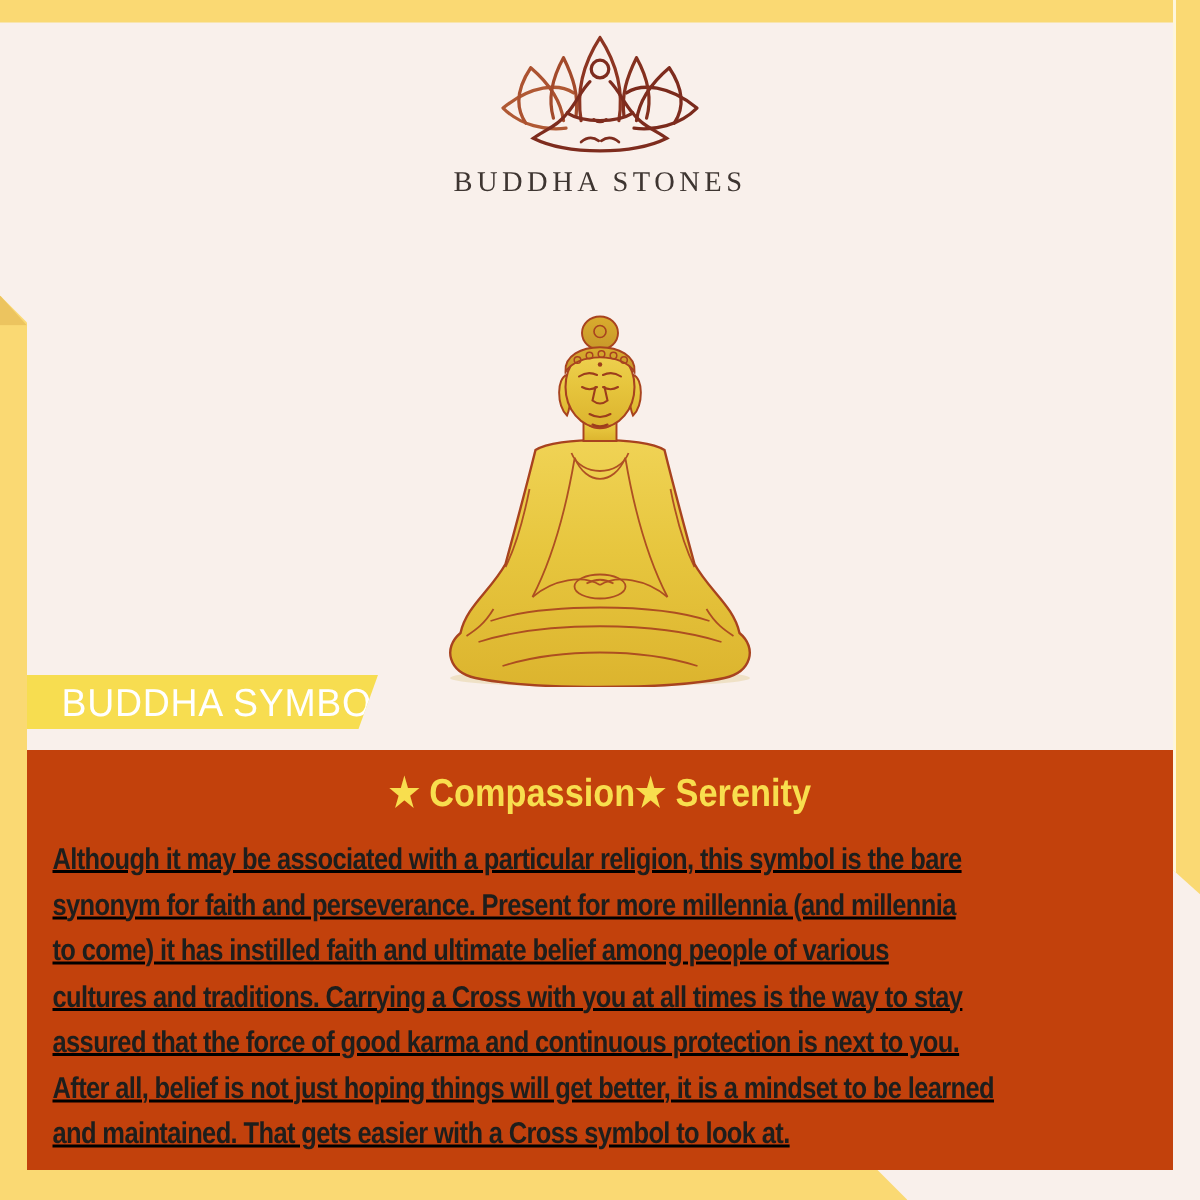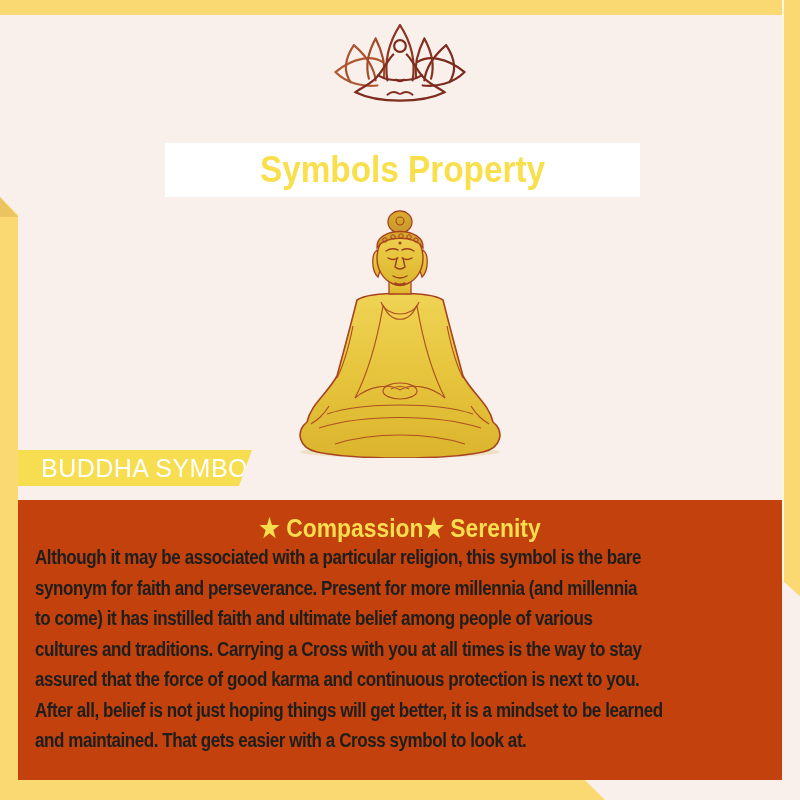--- a/index.html
+++ b/index.html
@@ -38,21 +38,21 @@
     clip-path:polygon(0 0,100% 0,calc(100% - 13px) 100%,0 100%);}
   #ribbon .rlabel{display:block;padding-left:24px;line-height:36px;
     font-size:26px;color:#FFFFFF;letter-spacing:.5px;white-space:nowrap;
     transform:scaleX(.96);transform-origin:0 50%;}
   
   #panel{position:absolute;left:18px;top:500px;width:764px;height:280px;
     background:#c2410c;}
   #tagline{position:absolute;left:0;top:13px;width:100%;text-align:center;
     font-weight:700;font-size:26px;color:#F8DE4E;white-space:nowrap;
     transform:scaleX(.88);transform-origin:50% 50%;}
-  #para{position:absolute;left:17px;top:42px;width:745px;}
+  #para{position:absolute;left:17px;top:58px;width:745px;text-decoration:underline;}
   .pline{white-space:nowrap;font-weight:700;font-size:20px;
     letter-spacing:-.5px;color:#1E1E1C;height:30.5px;line-height:30.5px;
     transform:scaleX(.85);transform-origin:0 50%;}
 </style>
 </head>
 <body>
 
 <div id="canvas">
 
   <div class="frame" id="frame-top"></div>
@@ -79,24 +79,22 @@
         <path d="M77,41 C70,48 66,58 59,66"></path>
         <path d="M93,41 C100,48 104,58 111,66"></path>
         <path d="M59,66 C52,76 40,80 32,86 C48,94 66,96 85,96 C104,96 122,94 138,86 C130,80 118,76 111,66"></path>
         <path d="M59,66 C72,74 98,74 111,66"></path>
         <path d="M70,89 q7,-6 14,-1 M86,88 q7,-5 14,1" stroke-width="2.2"></path>
         <path d="M80,71 q5,4 10,0" stroke-width="2.2"></path>
       </g>
     </g>
   </svg>
 
+  <div id="brand">BUDDHA STONES</div>
 
-  <div id="title-banner">
-    <span class="title">Symbols Property</span>
-  </div>
 
   <svg id="buddha" viewBox="0 0 215 252">
     <defs>
       <linearGradient id="gld" x1="0" y1="0" x2="0" y2="1">
         <stop offset="0" stop-color="#F0D355"></stop>
         <stop offset="0.45" stop-color="#E7C63E"></stop>
         <stop offset="1" stop-color="#DCB42E"></stop>
       </linearGradient>
       <linearGradient id="gldHair" x1="0" y1="0" x2="0" y2="1">
         <stop offset="0" stop-color="#D9AC2E"></stop>

